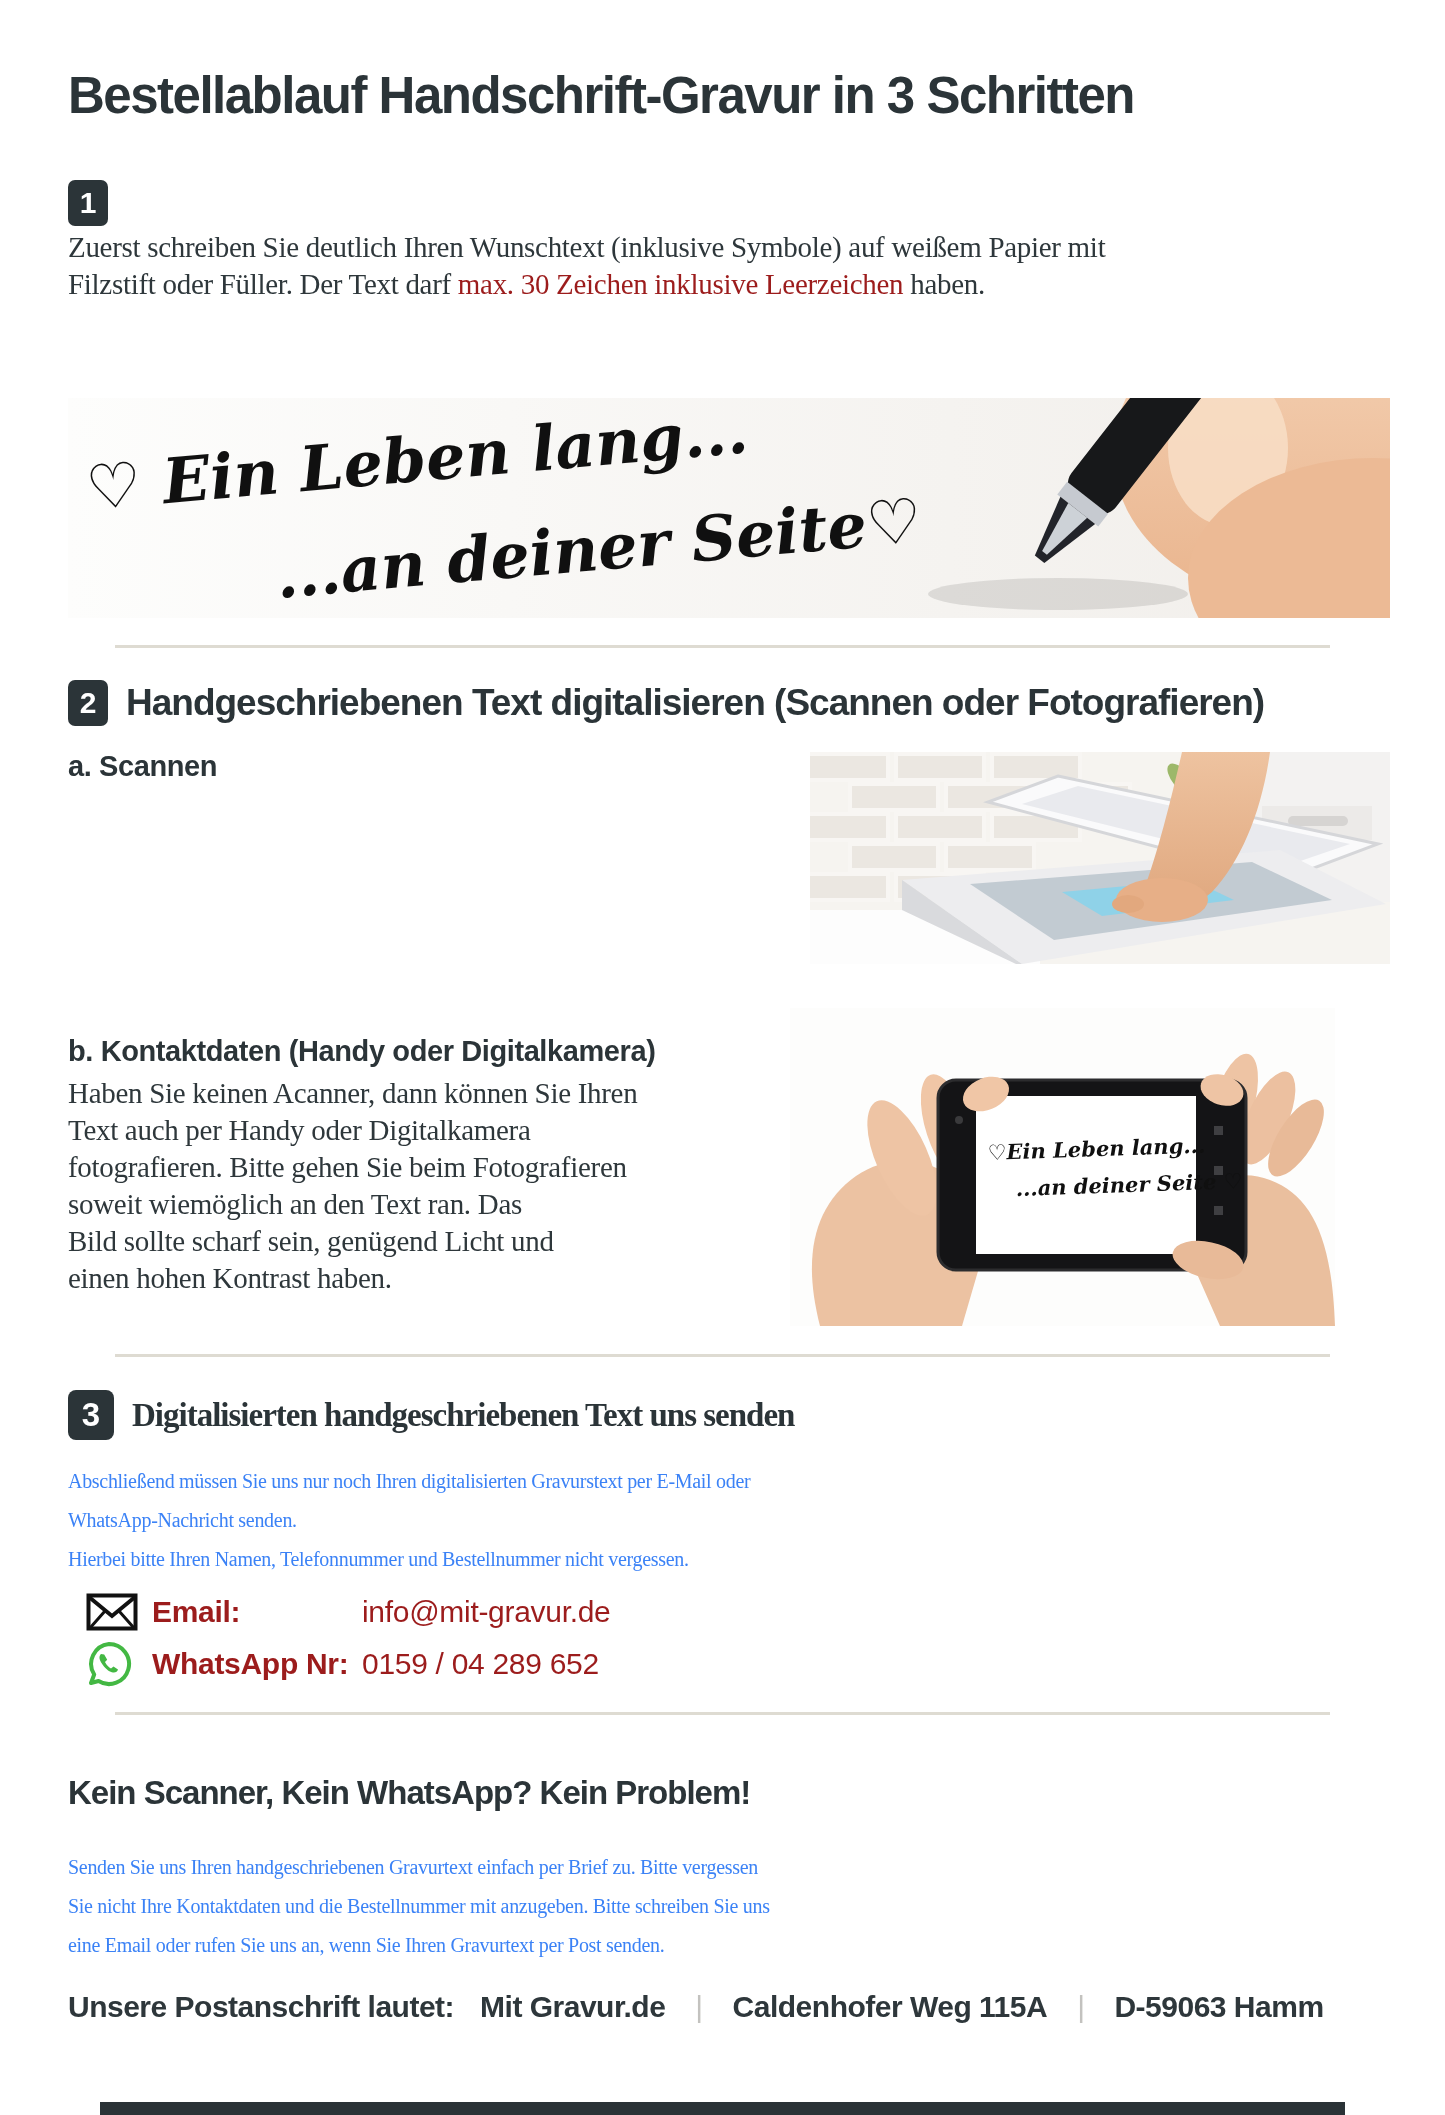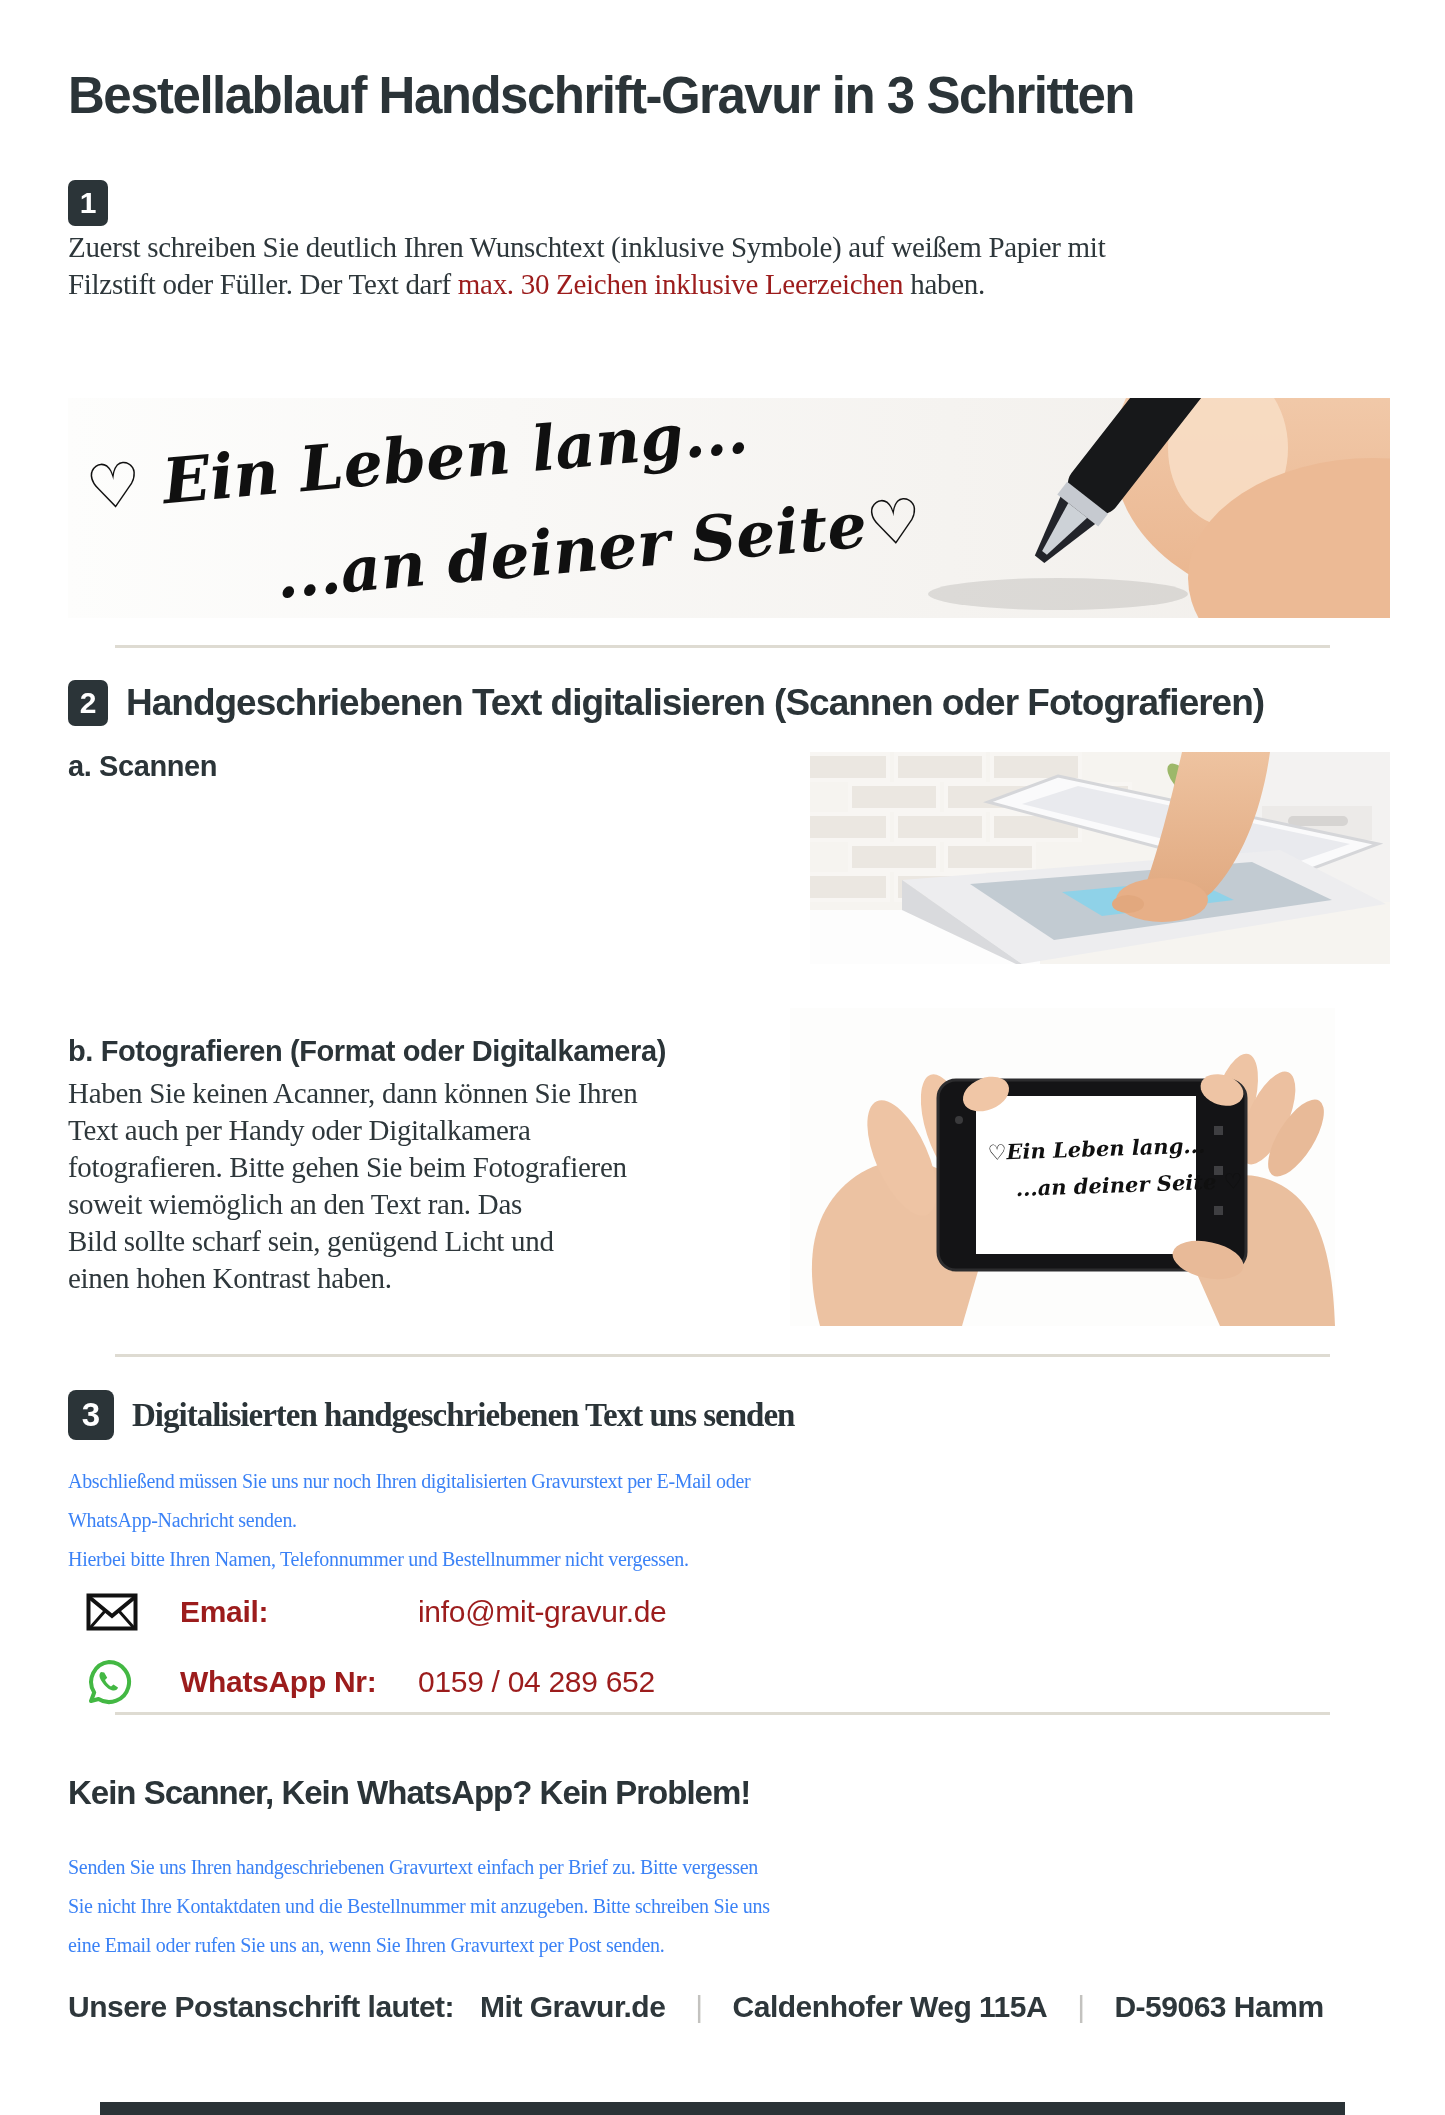--- a/index.html
+++ b/index.html
@@ -149,21 +149,21 @@
         <polygon points="92,128 92,158 206,212 212,212" fill="#d9dadd"></polygon>
 
         <polygon points="252,140 382,128 424,148 292,164" fill="#8fd2e8"></polygon>
 
         <path d="M372,0 L460,0 C452,58 432,108 402,140 C384,156 352,160 330,148 C346,108 360,52 372,0 Z" fill="url(#skin2)"></path>
         <ellipse cx="352" cy="148" rx="46" ry="22" fill="#e7af87"></ellipse>
         <ellipse cx="318" cy="152" rx="16" ry="9" fill="#e2a87e"></ellipse>
       </svg>
     </figure>
 
-    <h3 class="abs sub-h" style="top:1035px;left:0;">b. Fotografieren (Format oder Digitalkamera)</h3>
+    <h3 class="abs sub-h" style="top:1035px;left:0;">b. Kontaktdaten (Handy oder Digitalkamera)</h3>
     <p class="abs body pre" style="top:1075px;left:0;width:710px;">Haben Sie keinen Acanner, dann können Sie Ihren
 Text auch per Handy oder Digitalkamera
 fotografieren. Bitte gehen Sie beim Fotografieren
 soweit wiemöglich an den Text ran. Das
 Bild sollte scharf sein, genügend Licht und
 einen hohen Kontrast haben.</p>
 
     <figure class="abs fig" style="top:1008px;left:722px;width:545px;height:318px;">
       <svg width="545" height="318" viewBox="0 0 545 318" xmlns="http://www.w3.org/2000/svg">
         <rect width="545" height="318" fill="#fdfdfc"></rect>
@@ -202,21 +202,21 @@
     <div class="abs step-head" style="top:1390px;left:0;">
       <span class="badge lg">
         <span>3</span>
       </span>
       <h2 class="step-title lg">Digitalisierten handgeschriebenen Text uns senden</h2>
     </div>
     <p class="abs body-lg pre" style="top:1462px;left:0;width:1322px;">Abschließend müssen Sie uns nur noch Ihren digitalisierten Gravurstext per E-Mail oder
 WhatsApp-Nachricht senden.
 Hierbei bitte Ihren Namen, Telefonnummer und Bestellnummer nicht vergessen.</p>
 
-    <div class="abs contact-grid" style="top:1593px;left:18px;width:900px;gap:28px;">
+    <div class="abs contact-grid" style="top:1593px;left:18px;width:900px;">
       <span class="icon-cell">
         <svg width="52" height="38" viewBox="0 0 52 38" xmlns="http://www.w3.org/2000/svg">
           <rect x="2.5" y="2.5" width="47" height="33" fill="none" stroke="#111" stroke-width="4"></rect>
           <path d="M3 4 L26 23 L49 4" fill="none" stroke="#111" stroke-width="4"></path>
           <path d="M4 35 L19 18 M48 35 L33 18" fill="none" stroke="#111" stroke-width="3"></path>
         </svg>
       </span>
       <span class="contact-label">Email:</span>
       <span class="contact-value">info@mit-gravur.de</span>
 

